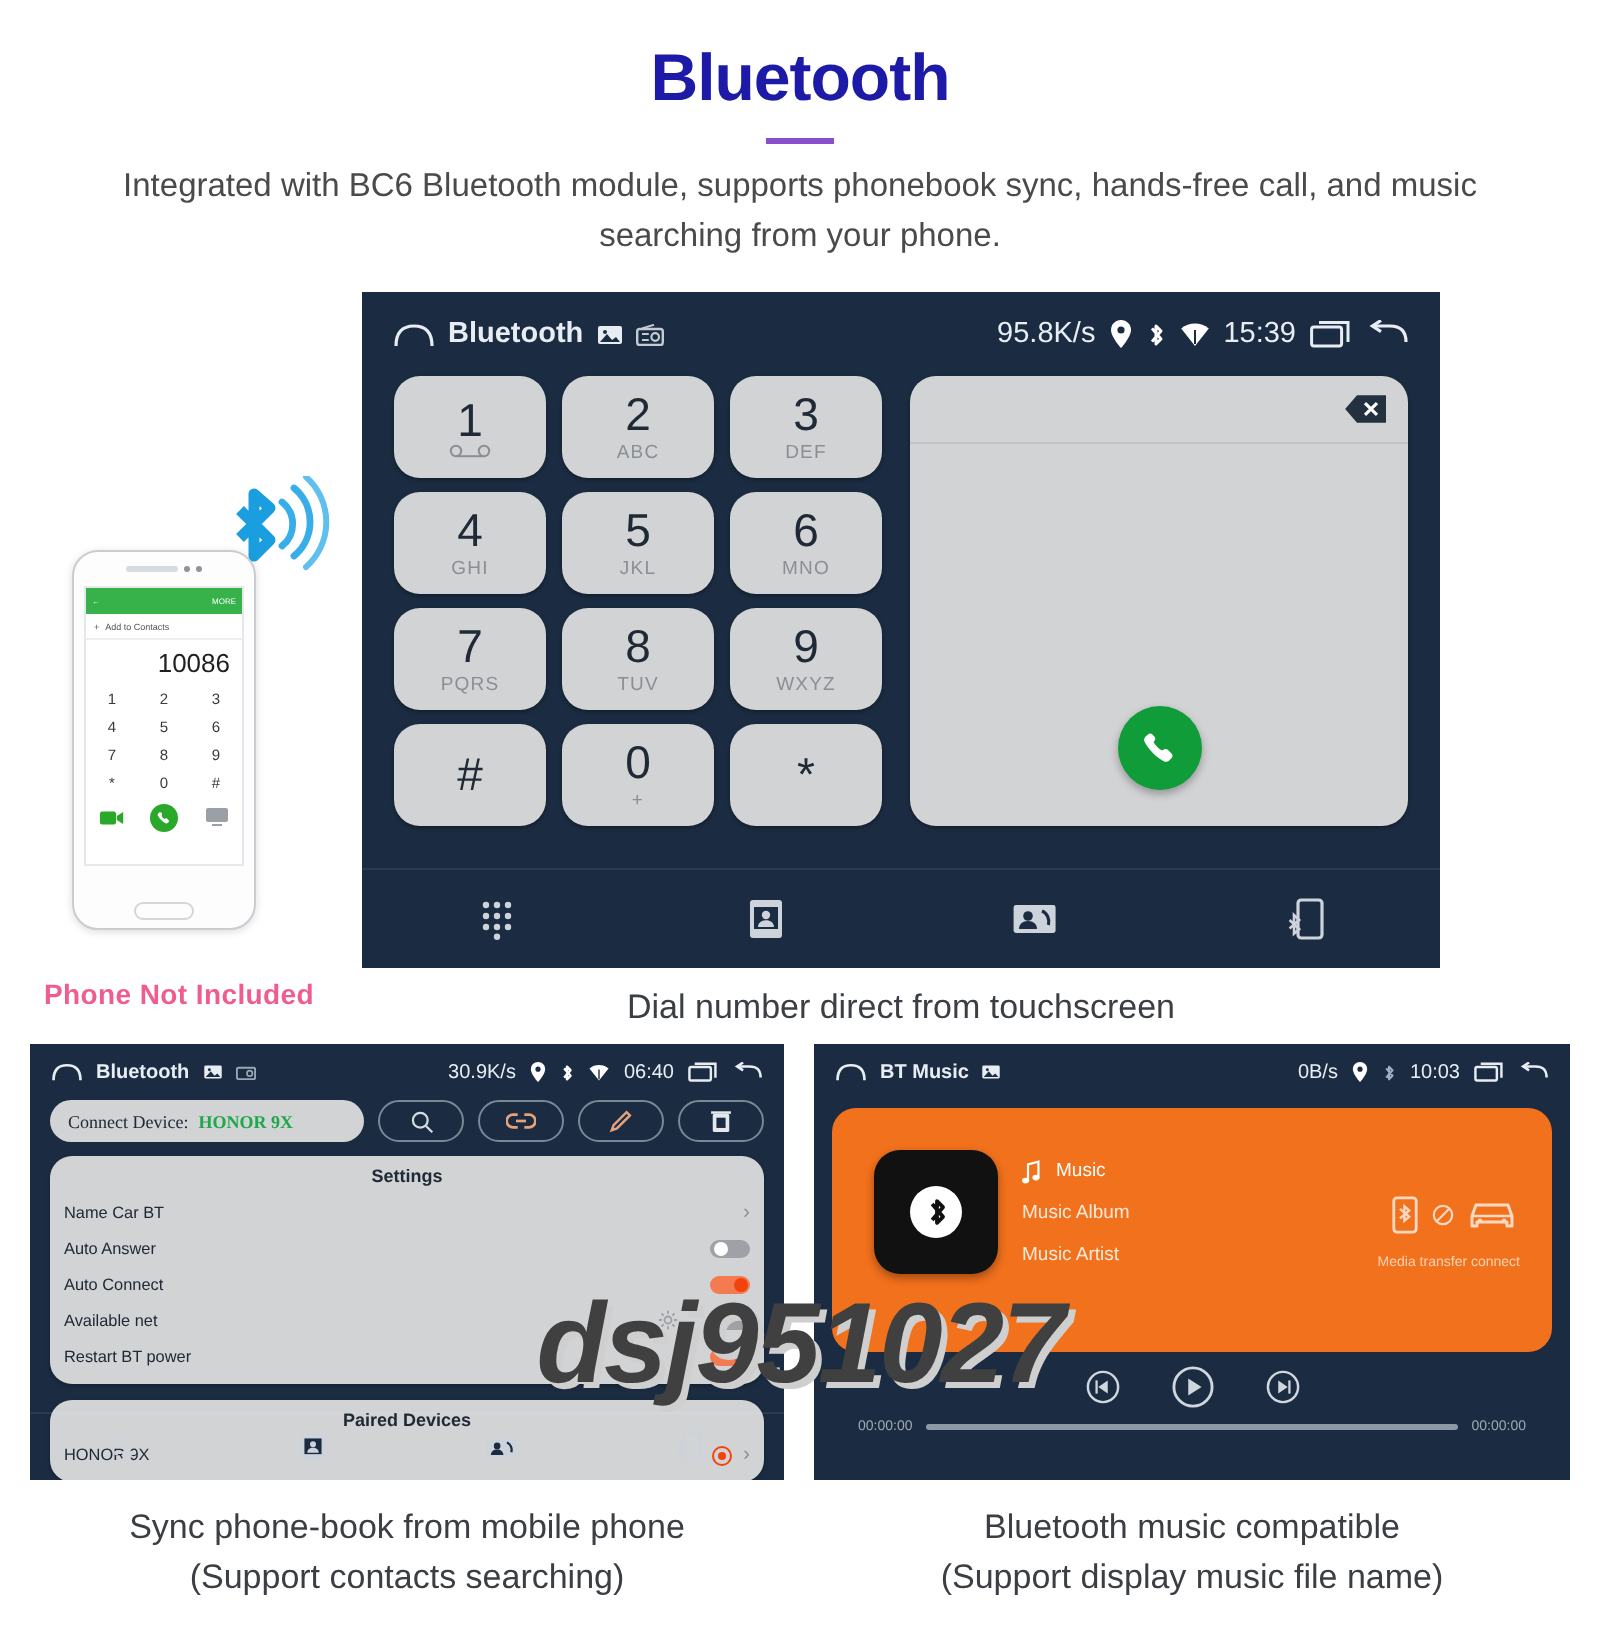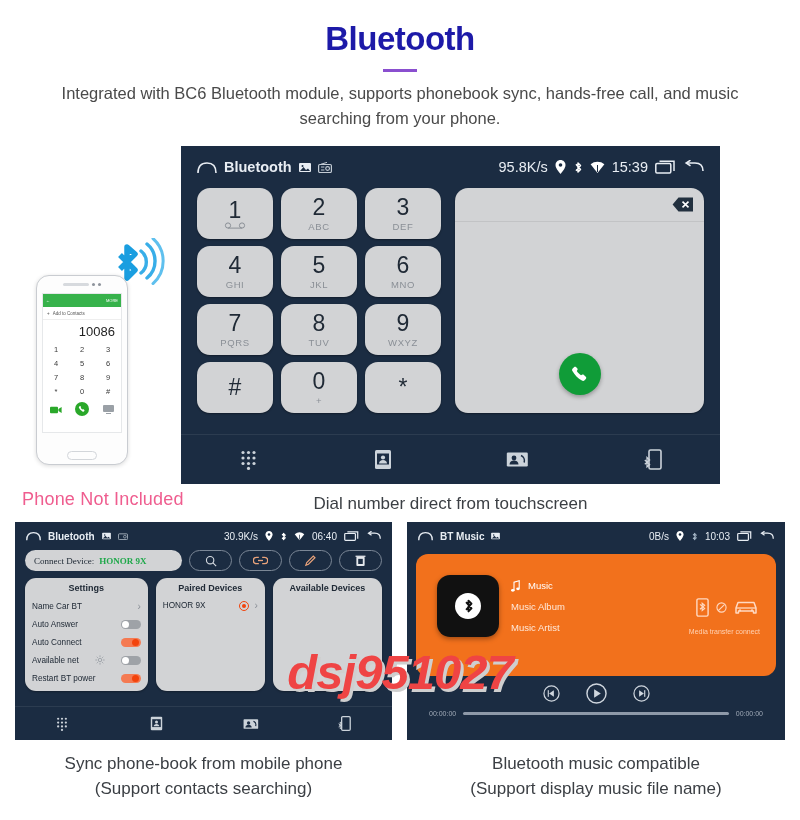--- a/index.html
+++ b/index.html
@@ -148,21 +148,21 @@
   .phone-actions { height: 22px; display: flex; align-items: center; justify-content: space-around; }
   .phone-call { width: 14px; height: 14px; background: #2aa82a; border-radius: 50%;
                 display:flex;align-items:center;justify-content:center; }
   .phone-home {
     position: absolute; bottom: 4px; left: 50%; transform: translateX(-50%);
     width: 30px; height: 9px; border: 1.2px solid #d3d6da; border-radius: 5px;
   }
   #bt-wave { position: absolute; left: 108px; top: 238px; }
   .not-included {
     position: absolute; left: 22px; top: 489px;
-    font-size: 18px; font-weight: normal; color: #ef5d8f; letter-spacing: .2px;
+    font-size: 14px; font-weight: bold; color: #ef5d8f; letter-spacing: .2px;
   }
   .caption {
     position: absolute;
     text-align: center;
     font-size: 17px;
     color: #3b3f44;
     line-height: 1.45;
   }
 
   
@@ -172,21 +172,21 @@
   .connect-pill {
     flex: 1; height: 21px; background: #d2d3d5; border-radius: 11px;
     display: flex; align-items: center; padding: 0 9px; gap: 5px;
     font-size: 9px; color: #202a36;
   }
   .connect-device { color: #1fa84a; font-weight: bold; }
   .round-btn {
     width: 43px; height: 21px; border: 1px solid #7b8796; border-radius: 11px;
     display: flex; align-items: center; justify-content: center;
   }
-  .cards { display: flex; gap: 8px; padding: 7px 10px 0; }
+  .cards { display: flex; gap: 8px; padding: 7px 10px 0; flex-direction: column; }
   .card {
     flex: 1; height: 113px; background: #d2d3d5; border-radius: 11px;
     padding: 5px 7px; box-shadow: 0 1px 2px rgba(0,0,0,.3);
   }
   .card-title { text-align: center; font-size: 9px; font-weight: bold; color: #202a36; margin-bottom: 4px; }
   .set-row {
     display: flex; align-items: center; height: 18px;
     font-size: 8.2px; color: #202a36; gap: 16px;
   }
   .set-label { flex: 1; white-space: nowrap; }
@@ -248,24 +248,24 @@
     padding: 6px 22px 0; color: #9fa9b6; font-size: 7px;
   }
   .progress-track { flex: 1; height: 2.5px; background: #8e99a8; border-radius: 2px; position: relative; }
   .progress-track i { position: absolute; left: 0; top: 0; bottom: 0; width: 0%; background: #e2e7ee; }
 
   
   .watermark {
     position: absolute;
     left: 50%; top: 672px;
     transform: translate(-50%, -50%);
-    font-size: 49px;
+    font-size: 57px;
     font-weight: bold;
     font-style: italic;
-    color: #ef4444;
+    color: #404040;
     text-shadow: 3px 3px 0 #cfcfcf;
     letter-spacing: -1px;
     white-space: nowrap;
     pointer-events: none;
   }
 </style>
 </head>
 <body>
 
 <div class="page-title">Bluetooth</div>

